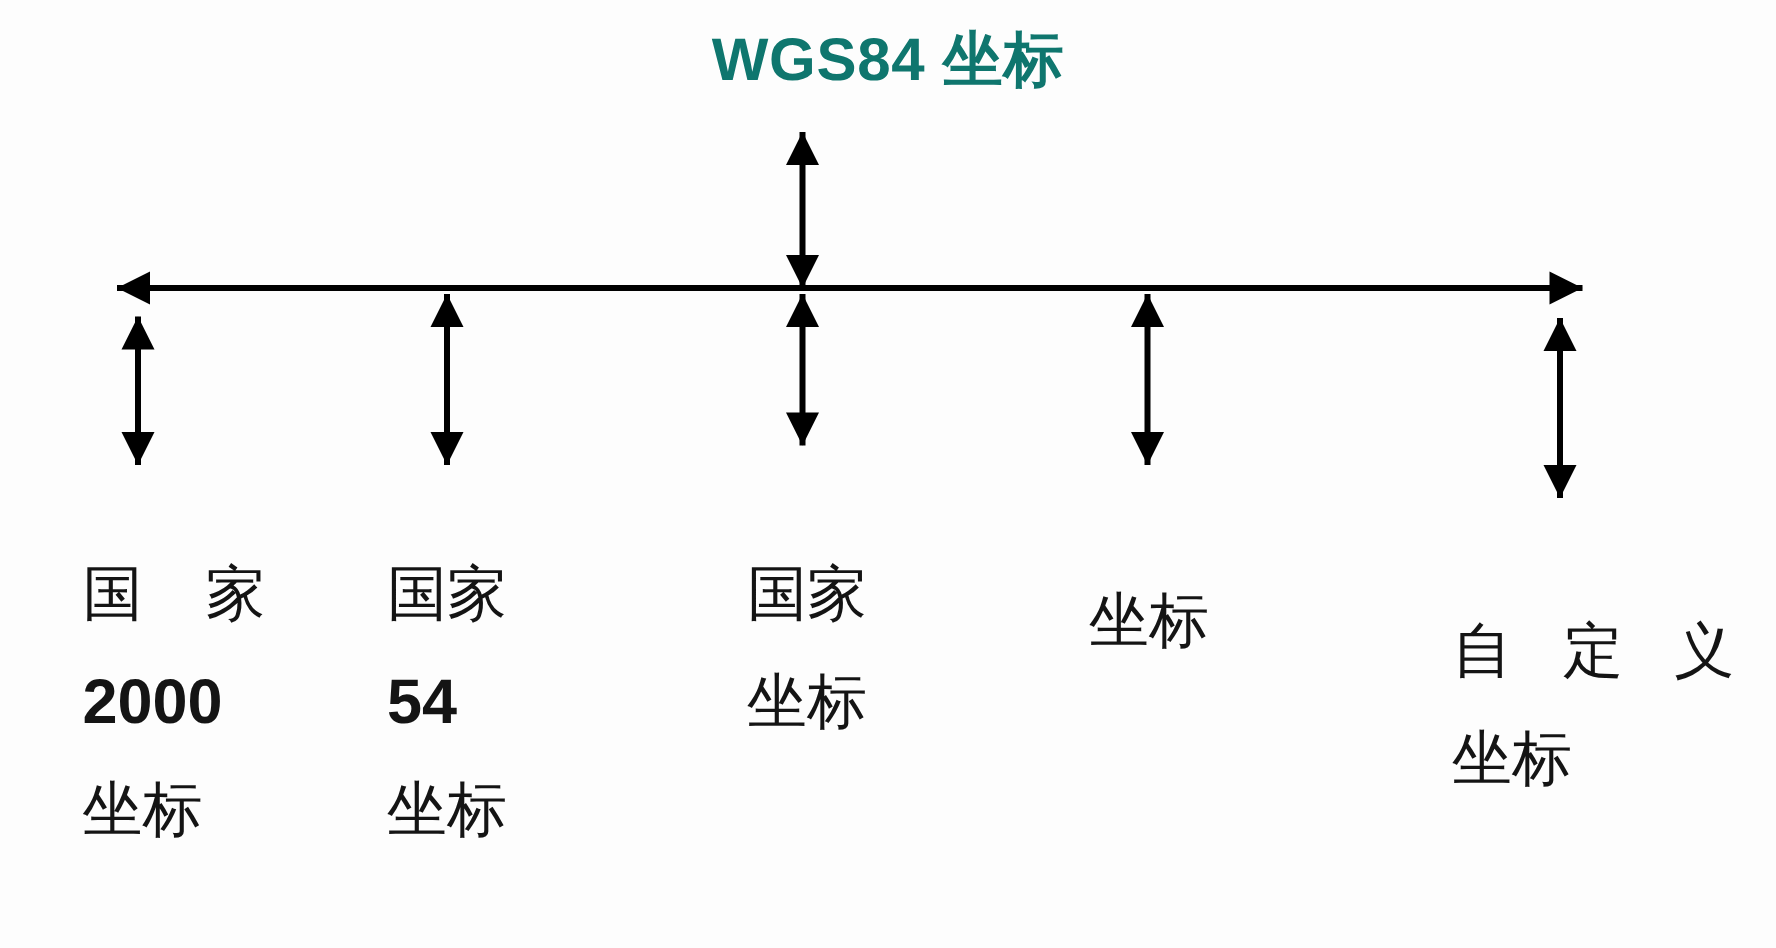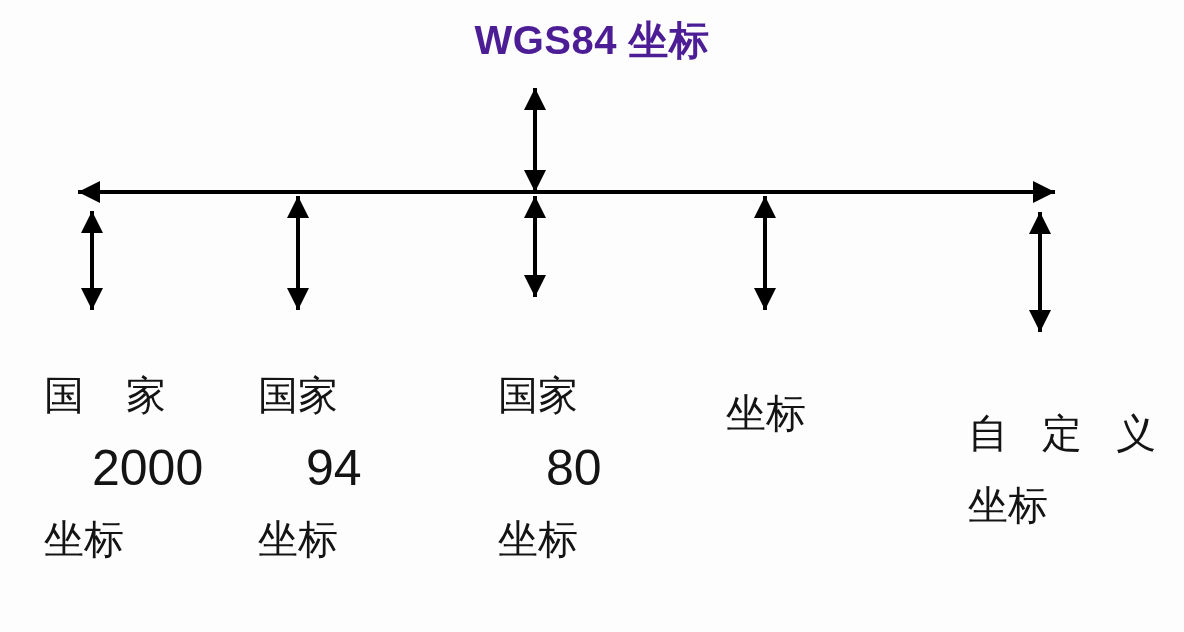--- a/index.html
+++ b/index.html
@@ -33,49 +33,48 @@
   .title {
     position: absolute;
     left: 0;
     top: 14px;
     width: 1184px;
     text-align: center;
     font-family: "Liberation Sans", "DejaVu Sans", sans-serif;
     font-weight: bold;
     font-size: 40px;
     letter-spacing: 0.5px;
-    color: #4c1d95;
+    color: #0f766e;
     line-height: 52px;
     white-space: nowrap;
   }
   .label-block {
     position: absolute;
     color: #141414;
     font-family: "Liberation Serif", "DejaVu Serif", serif;
     font-size: 40px;
     line-height: 72px;
     white-space: nowrap;
   }
   .label-line {
     display: block;
   }
   .label-line.num {
     font-family: "Liberation Sans", "DejaVu Sans", sans-serif;
-    font-weight: normal;
-    font-size: 50px;
-    margin-left: 48px;
+    font-weight: bold;
+    font-size: 42px;
   }
   .sp-wide {
     letter-spacing: 16px;
   }
   .sp-mid {
     letter-spacing: 12px;
   }
   
-  #label-0 { left: 44px;  top: 360px; }
+  #label-0 { left: 55px;  top: 360px; }
   #label-1 { left: 258px; top: 360px; }
   #label-2 { left: 498px; top: 360px; }
   #label-3 { left: 726px; top: 378px; }
   #label-4 { left: 968px; top: 398px; font-family: Liberation Serif, serif; }
 </style>
 </head>
 <body>
 
 <div id="diagram-root">
 
@@ -106,27 +105,26 @@
     </svg>
 
   <div class="label-block" id="label-0">
     <span class="label-line sp-wide">国 家</span>
     <span class="label-line num">2000</span>
     <span class="label-line">坐标</span>
   </div>
 
   <div class="label-block" id="label-1">
     <span class="label-line">国家</span>
-    <span class="label-line num">94</span>
+    <span class="label-line num">54</span>
     <span class="label-line">坐标</span>
   </div>
 
   <div class="label-block" id="label-2">
     <span class="label-line">国家</span>
-    <span class="label-line num">80</span>
     <span class="label-line">坐标</span>
   </div>
 
   <div class="label-block" id="label-3">
     <span class="label-line">坐标</span>
   </div>
 
   <div class="label-block" id="label-4">
     <span class="label-line sp-mid">自 定 义</span>
     <span class="label-line">坐标</span>

